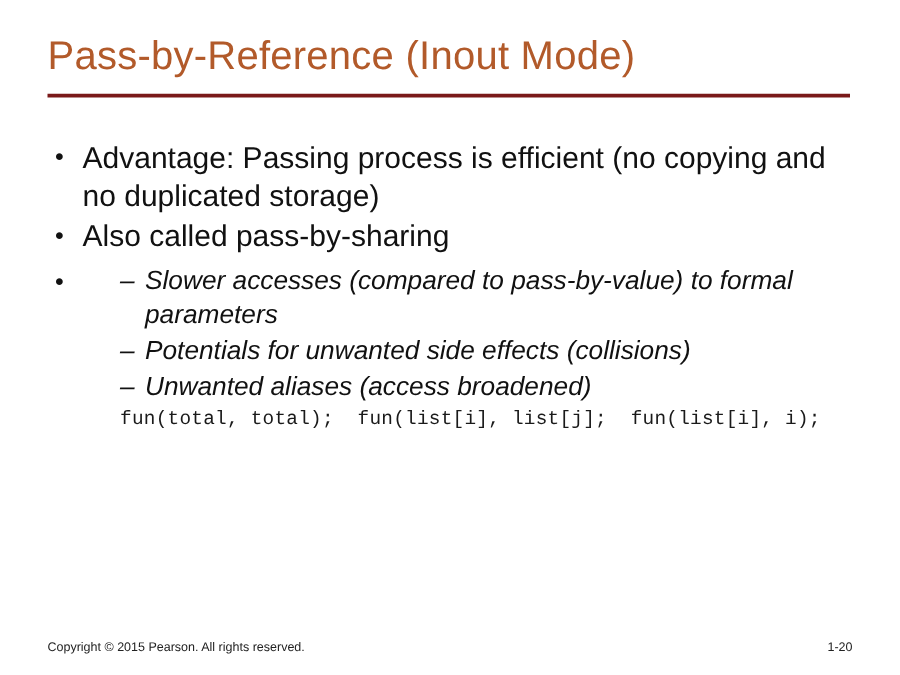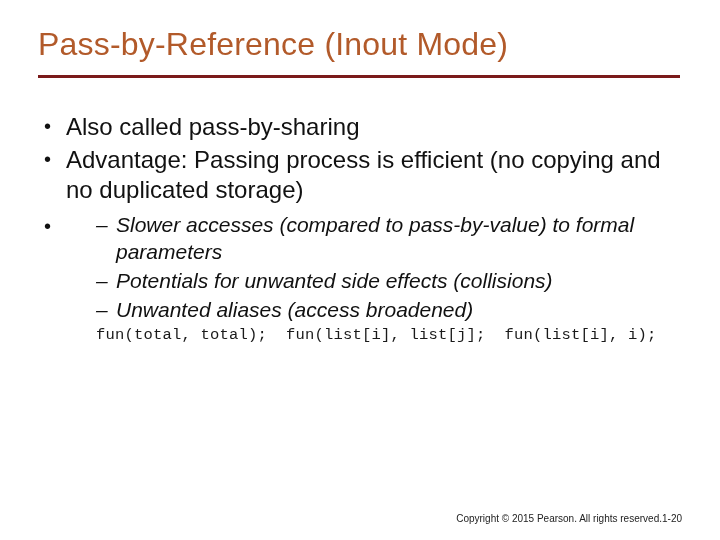--- a/index.html
+++ b/index.html
@@ -73,36 +73,36 @@
     margin-left: 58px;
     white-space: pre;
     letter-spacing: 0.2px;
   }
   .footer {
     position: absolute;
     bottom: 16px;
     left: 38px;
     right: 38px;
     display: flex;
-    justify-content: flex-end;
+    justify-content: space-between;
     font-size: 10px;
     font-family: Arial, sans-serif;
     color: #222;
   }
 </style>
 </head>
 <body>
 
 <div class="slide">
   <h1 class="title">Pass-by-Reference (Inout Mode)</h1>
   <hr class="rule">
 
   <ul class="bullets">
+    <li>Advantage: Passing process is efficient (no copying and no duplicated storage)</li>
     <li>Also called pass-by-sharing</li>
-    <li>Advantage: Passing process is efficient (no copying and no duplicated storage)</li>
     <li>
       <ul class="sub">
         <li>Slower accesses (compared to pass-by-value) to formal parameters</li>
         <li>Potentials for unwanted side effects (collisions)</li>
         <li>Unwanted aliases (access broadened)</li>
       </ul>
     </li>
   </ul>
 
   <div class="code-line">fun(total, total);  fun(list[i], list[j];  fun(list[i], i);</div>

